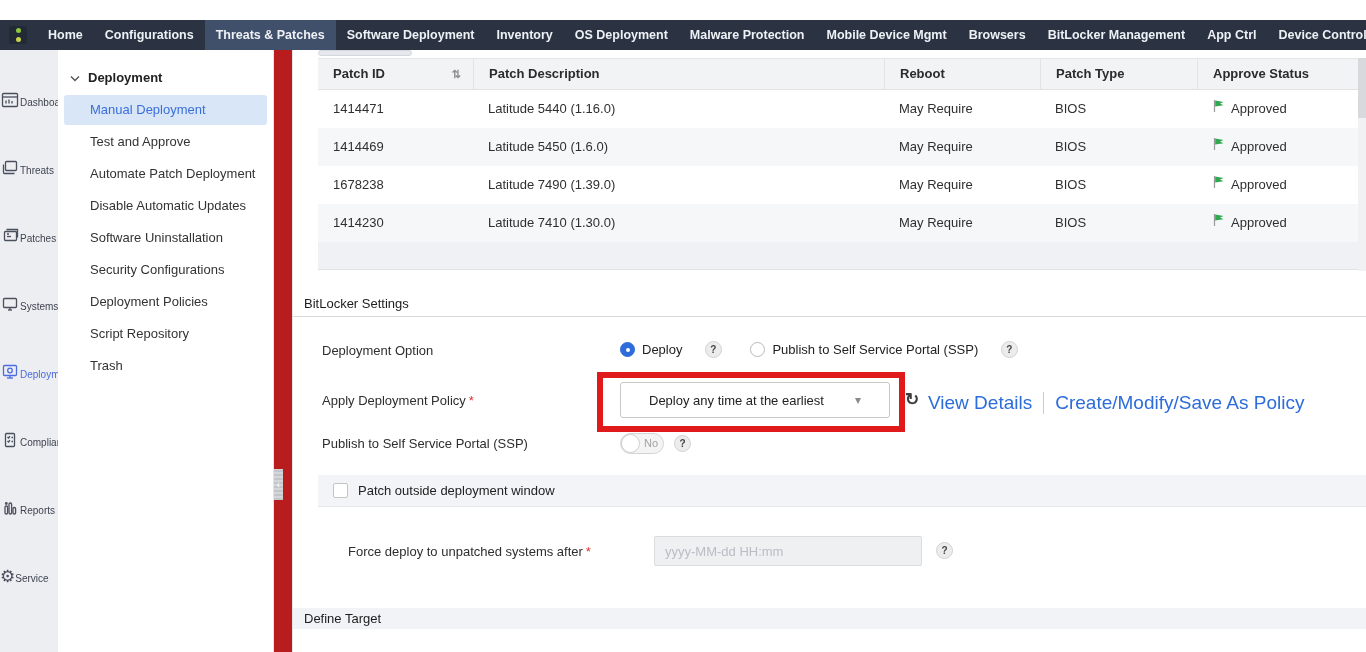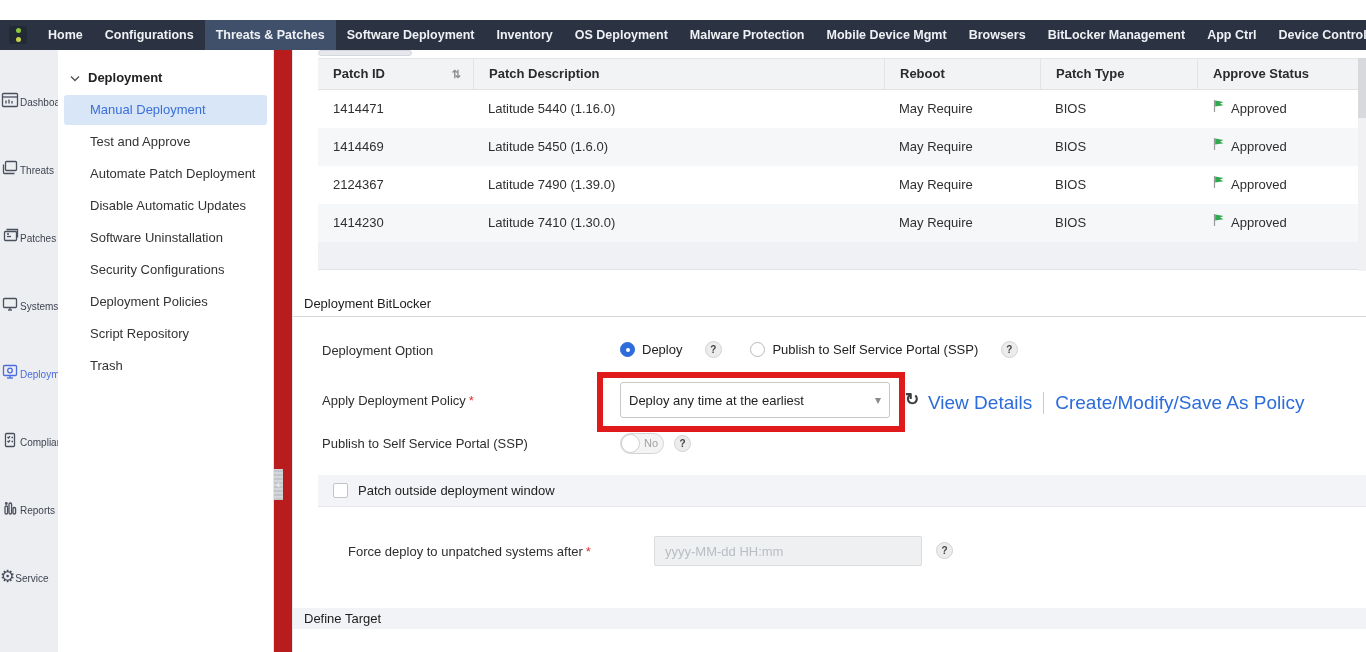--- a/index.html
+++ b/index.html
@@ -82,21 +82,21 @@
   .radio.checked { background:#2e6bdb; border-color:#2e6bdb; }
   .radio.checked::after { content:""; position:absolute; left:4.5px; top:4.5px;
     width:4px; height:4px; border-radius:50%; background:#fff; }
   .opt-label { font-size:13px; color:#222; margin:0 0 0 7px; vertical-align:middle; }
   .help { display:inline-block; width:17px; height:17px; border-radius:50%;
     background:#ececec; border:1px solid #d2d2d2; color:#444; font-size:10px; font-weight:700;
     text-align:center; line-height:15px; vertical-align:middle; cursor:pointer; }
 
   .dropdown { position:absolute; left:327px; top:332px; width:270px; height:36px;
     border:1px solid #c8c8c8; border-radius:3px; background:#fff; display:flex;
-    align-items:center; justify-content:space-between; padding:0 8px; cursor:pointer; }
+    align-items:center; justify-content:space-between; padding:0 28px; cursor:pointer; }
   .dropdown .val { font-size:13px; color:#222; }
   .caret { color:#8a8a8a; font-size:12px; }
   .red-box { position:absolute; left:304px; top:322px; width:308px; height:60px;
     border:6px solid #e01a1a; z-index:6; pointer-events:none; }
 
   .refresh { position:absolute; left:612px; top:339px; font-size:17px; font-weight:700;
     color:#3d3d3d; cursor:pointer; }
   .links { position:absolute; left:635px; top:342px; display:flex; align-items:center; }
   .link { font-size:19px; color:#2c6cdb; cursor:pointer; white-space:nowrap; }
   .links .link + .link { border-left:1px solid #ccc; margin-left:11px; padding-left:11px; }
@@ -299,21 +299,21 @@
                 <line x1="2.5" y1="1" x2="2.5" y2="13" stroke="#9a9a9a" stroke-width="1.2"></line>
                 <path d="M3.2 1.5 L11.5 3 L8 4.6 L11.5 6.2 L3.2 7.6 Z" fill="#2fa84f"></path>
               </svg>
           </span>
           <span>Approved</span>
         </div>
         <div class="td"></div>
       </div>
 
       <div class="trow">
-        <div class="td">2124367</div>
+        <div class="td">1678238</div>
         <div class="td">Latitude 7490 (1.39.0)</div>
         <div class="td">May Require</div>
         <div class="td">BIOS</div>
         <div class="td flagcell">
           <span>
             <svg width="14" height="14" viewBox="0 0 14 14">
                 <line x1="2.5" y1="1" x2="2.5" y2="13" stroke="#9a9a9a" stroke-width="1.2"></line>
                 <path d="M3.2 1.5 L11.5 3 L8 4.6 L11.5 6.2 L3.2 7.6 Z" fill="#2fa84f"></path>
               </svg>
           </span>
@@ -338,21 +338,21 @@
         </div>
         <div class="td"></div>
       </div>
 
       <div class="table-footer"></div>
     </div>
     <div class="vscroll">
         <div class="thumb"></div>
       </div>
 
-    <div class="section-bar" id="deploy-settings-bar">Deployment BitLocker</div>
+    <div class="section-bar" id="deploy-settings-bar">BitLocker Settings</div>
 
     <div class="form-label" style="top:293px;">Deployment Option</div>
     <div class="pos" style="left:327px; top:290px; white-space:nowrap;">
       <span class="radio checked"></span><span class="opt-label">Deploy</span>
       <span class="help" style="margin-left:18px;">?</span>
       <span class="radio" style="margin-left:24px;"></span><span class="opt-label">Publish to Self Service Portal (SSP)</span>
       <span class="help" style="margin-left:18px;">?</span>
     </div>
 
     <div class="form-label" style="top:343px;">

